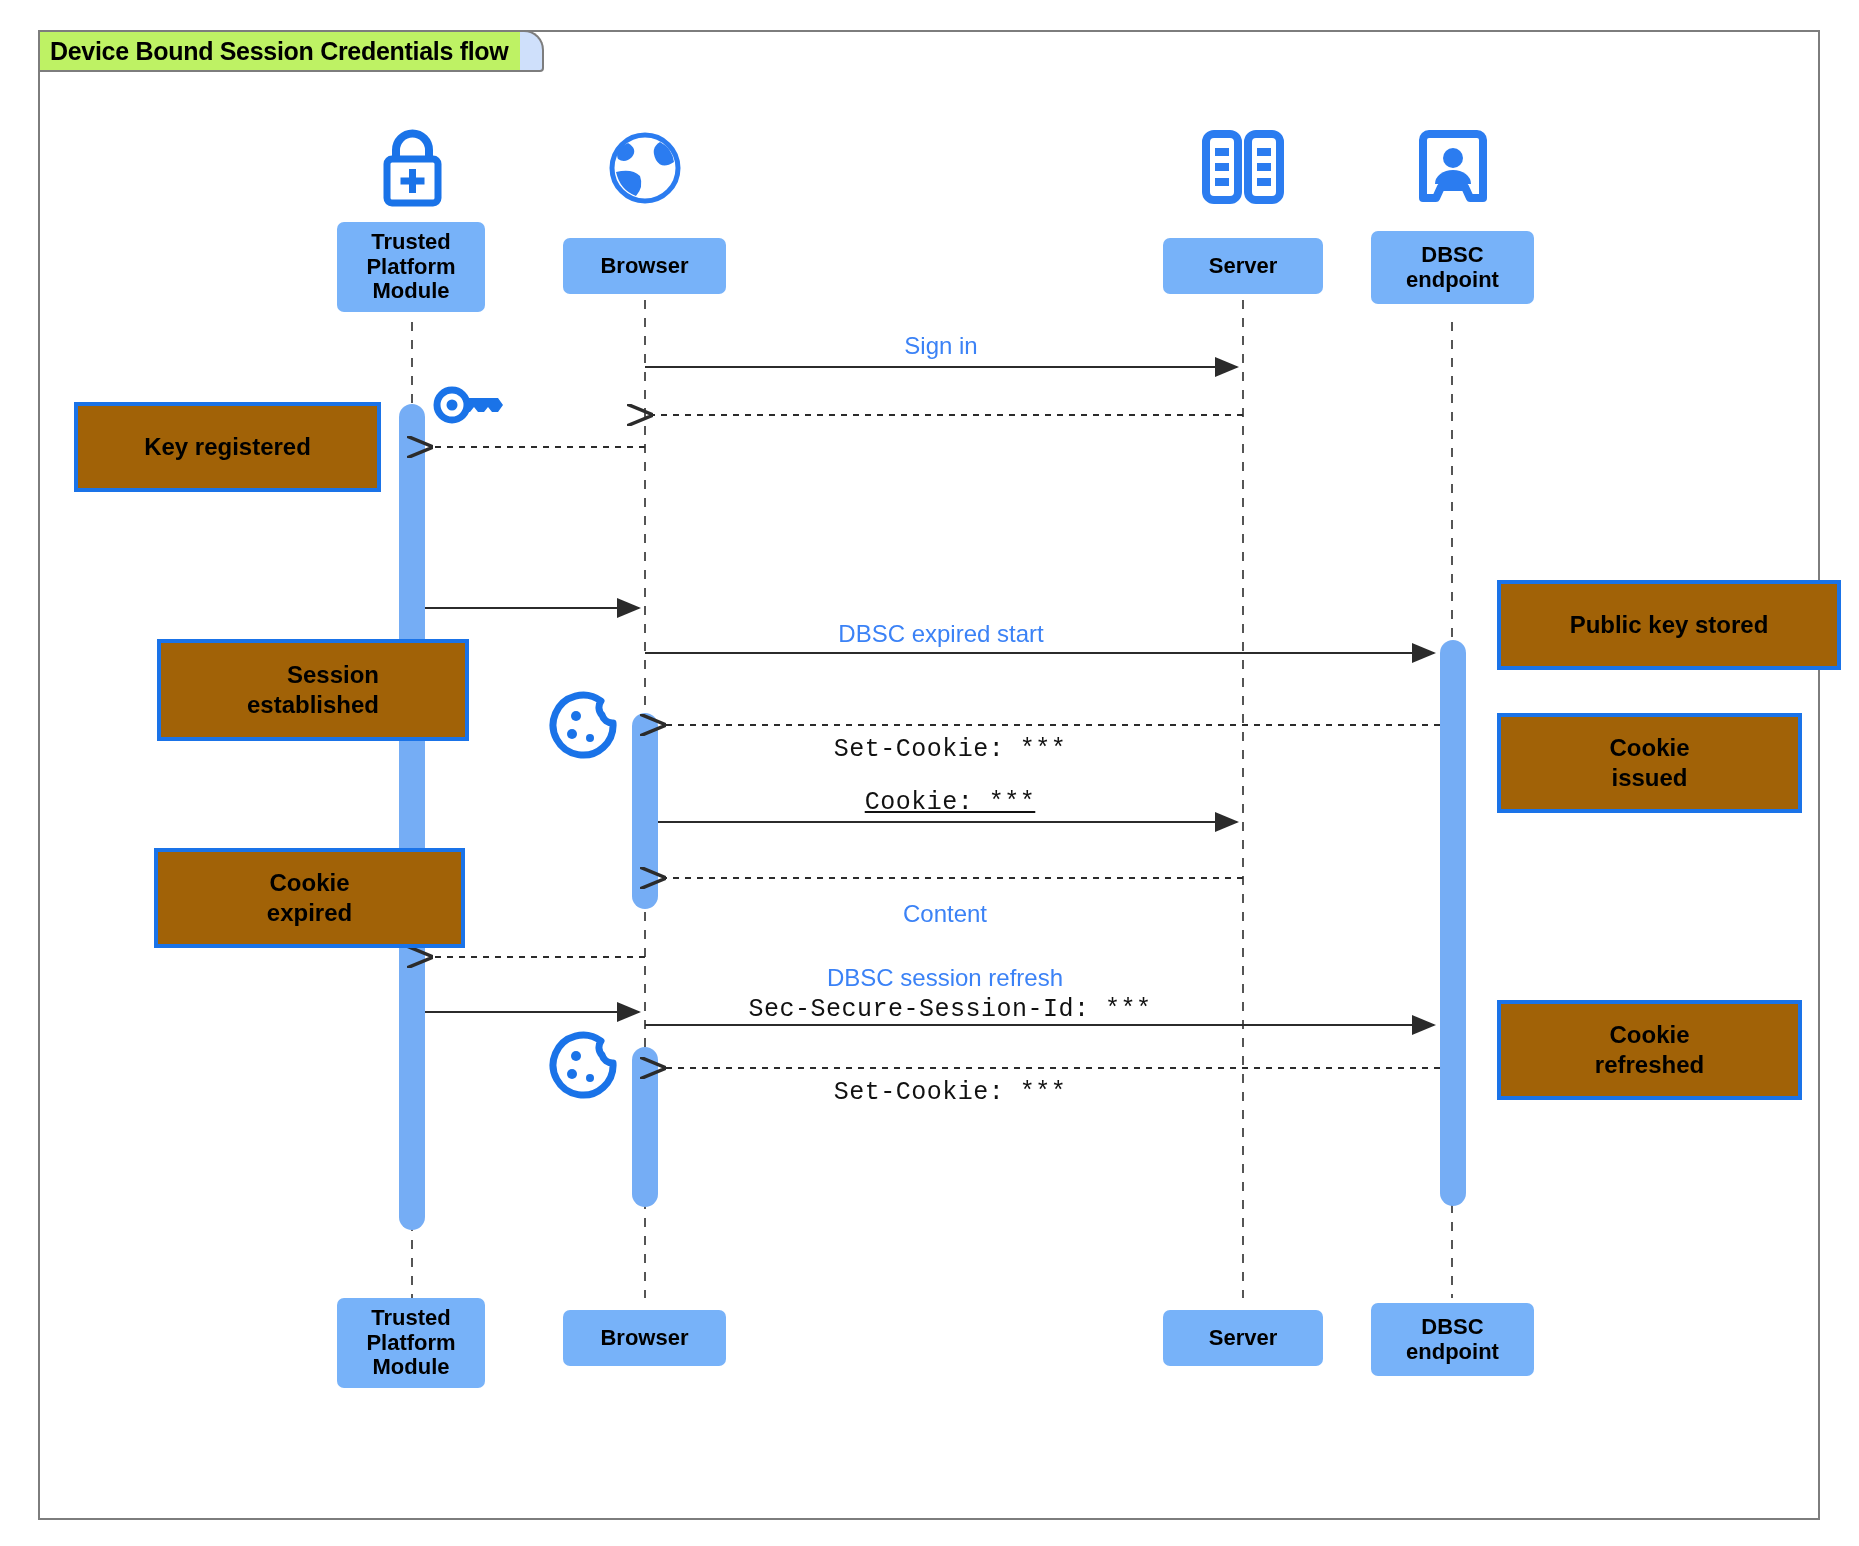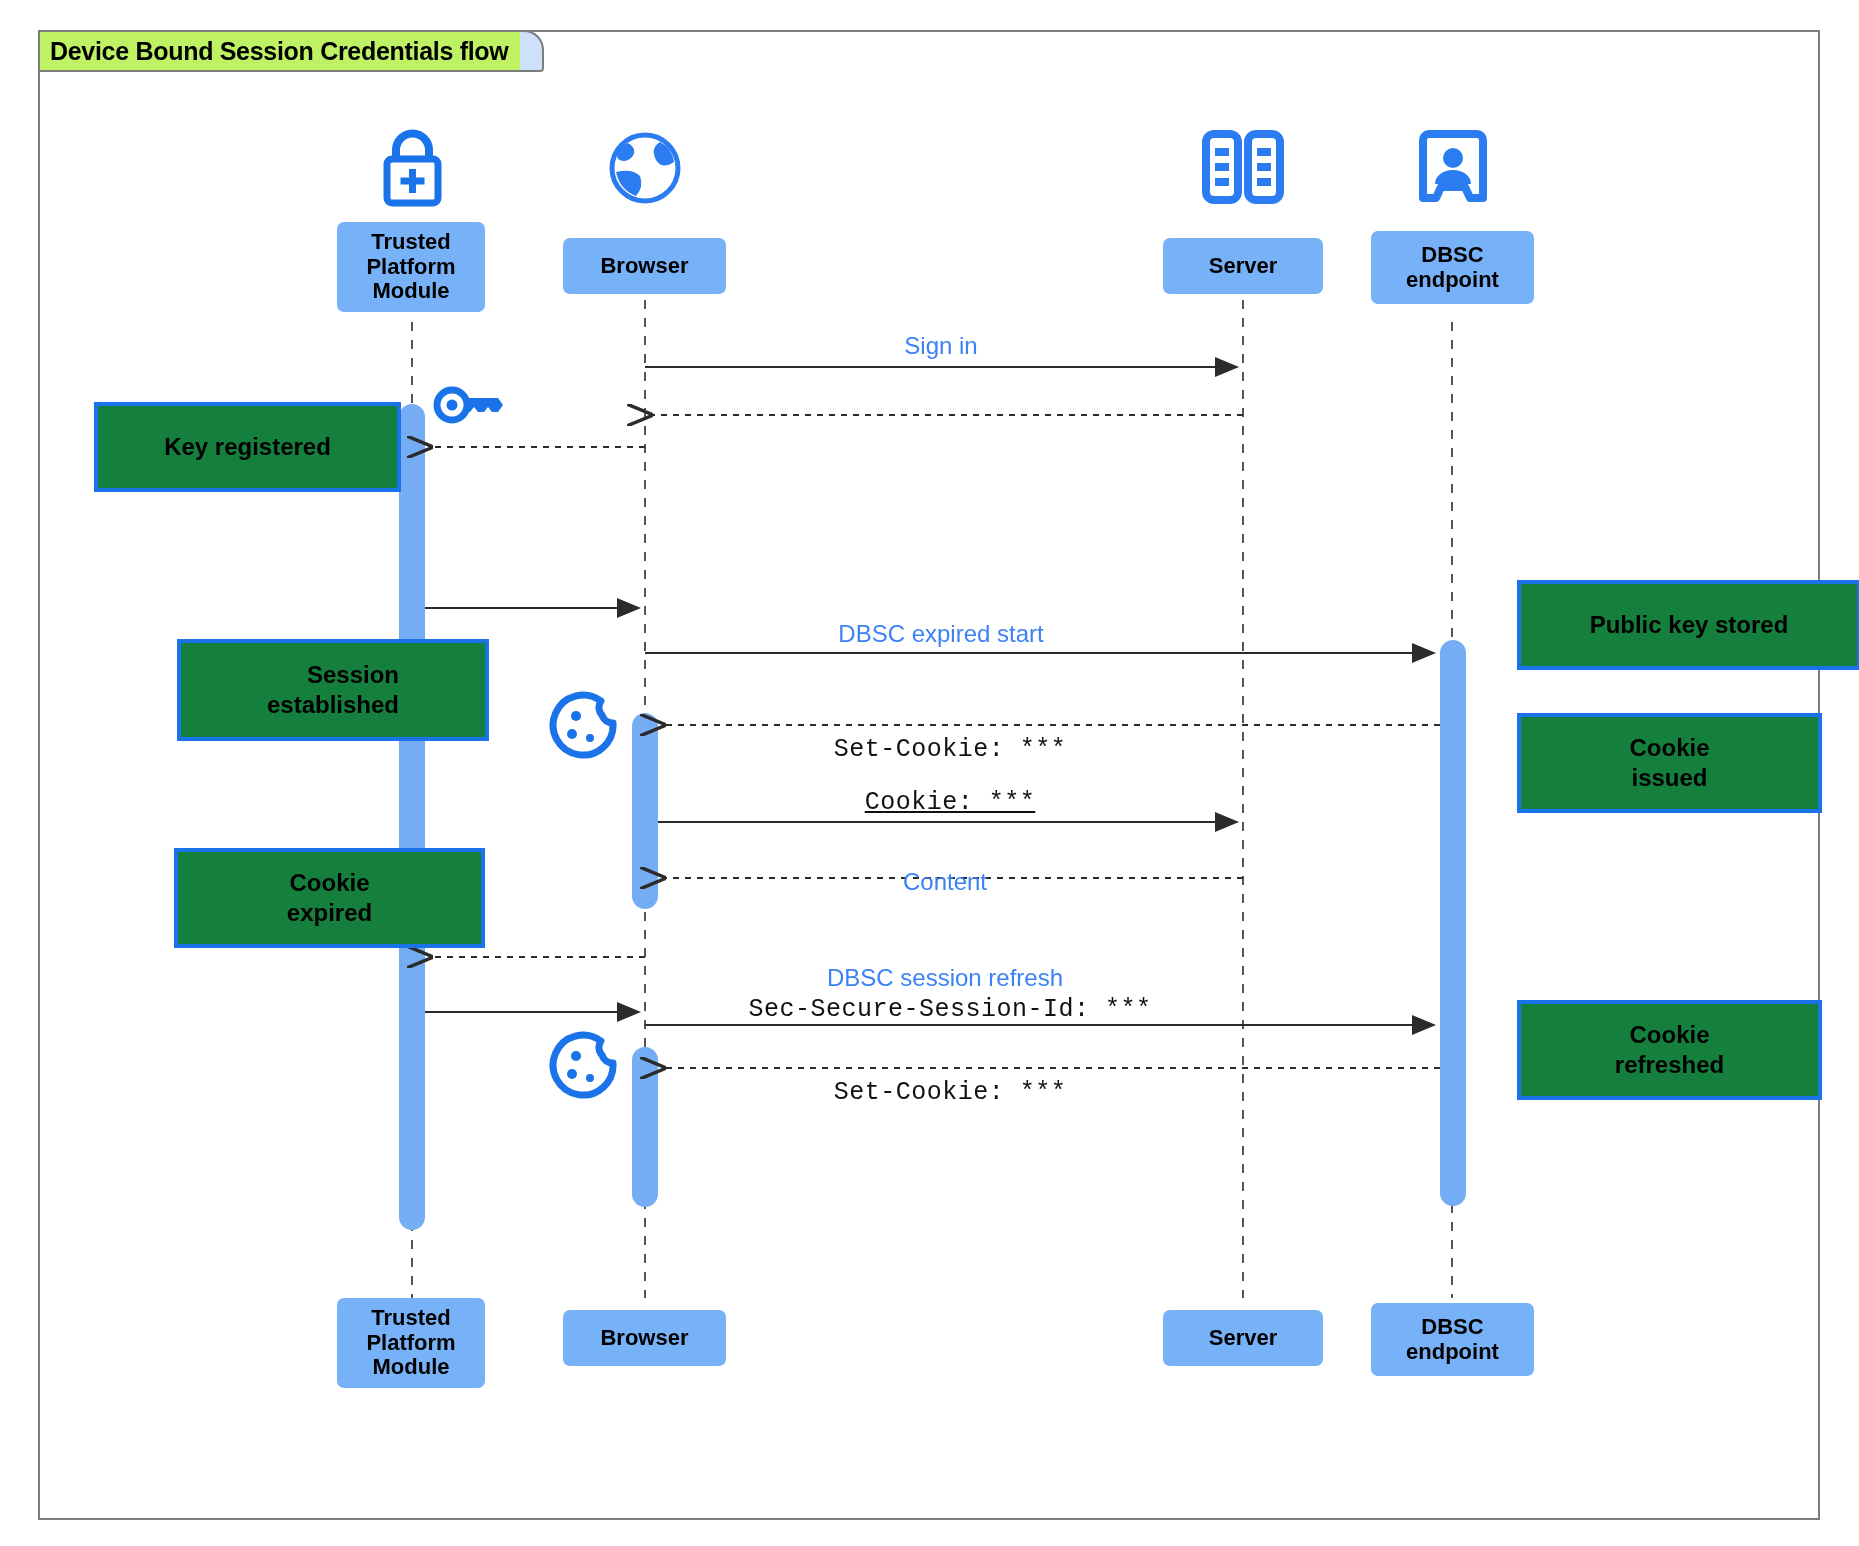--- a/index.html
+++ b/index.html
@@ -21,23 +21,23 @@
 
   
   #canvas{position:absolute;left:0;top:0;width:1859px;height:1546px;}
 
   
   .pbox{position:absolute;background:#77b2f9;border-radius:7px;
         display:flex;align-items:center;justify-content:center;text-align:center;
         font-weight:bold;font-size:22px;color:#000;line-height:1.12;box-sizing:border-box;}
 
   
-  .note{position:absolute;background:#15803d;border:4px solid #1a73e8;
+  .note{position:absolute;background:#a16207;border:4px solid #1a73e8;
         display:flex;align-items:center;justify-content:center;text-align:center;
-        font-weight:bold;font-size:24px;color:#000;line-height:1.25;box-sizing:border-box;margin-left:20px;}
+        font-weight:bold;font-size:24px;color:#000;line-height:1.25;box-sizing:border-box;}
 
   
   .lbl{position:absolute;text-align:center;white-space:pre;}
   .lbl.sans{font-family:"Liberation Sans",sans-serif;font-size:24px;color:#3b82f6;}
   .lbl.mono{font-family:"Liberation Mono",monospace;font-size:25px;color:#111;
             letter-spacing:0.5px;}
 
   
   .icon{position:absolute;}
 </style>
@@ -184,18 +184,18 @@
   <div class="note" id="note_n2" style="left:157px;top:639px;width:312px;height:102px;text-align:right;">Session<br>established</div>
   <div class="note" id="note_n3" style="left:154px;top:848px;width:311px;height:100px;">Cookie<br>expired</div>
   <div class="note" id="note_n4" style="left:1497px;top:580px;width:344px;height:90px;">Public key stored</div>
   <div class="note" id="note_n5" style="left:1497px;top:713px;width:305px;height:100px;">Cookie<br>issued</div>
   <div class="note" id="note_n6" style="left:1497px;top:1000px;width:305px;height:100px;">Cookie<br>refreshed</div>
 
   <div class="lbl sans" id="lbl_m1" style="left:741px;top:332px;width:400px;">Sign in</div>
   <div class="lbl sans" id="lbl_m5" style="left:741px;top:620px;width:400px;">DBSC expired start</div>
   <div class="lbl mono" id="lbl_m6" style="left:700px;top:735px;width:500px;">Set-Cookie: ***</div>
   <div class="lbl mono" id="lbl_m7" style="left:700px;top:788px;width:500px;text-decoration:underline;">Cookie: ***</div>
-  <div class="lbl sans" id="lbl_m8" style="left:745px;top:868px;width:400px;">Content</div>
+  <div class="lbl sans" id="lbl_m8" style="left:745px;top:900px;width:400px;">Content</div>
   <div class="lbl sans" id="lbl_m10" style="left:745px;top:964px;width:400px;">DBSC session refresh</div>
   <div class="lbl mono" id="lbl_m11" style="left:660px;top:995px;width:580px;">Sec-Secure-Session-Id: ***</div>
   <div class="lbl mono" id="lbl_m12" style="left:700px;top:1078px;width:500px;">Set-Cookie: ***</div>
 
 </div>
 
 </body></html>

